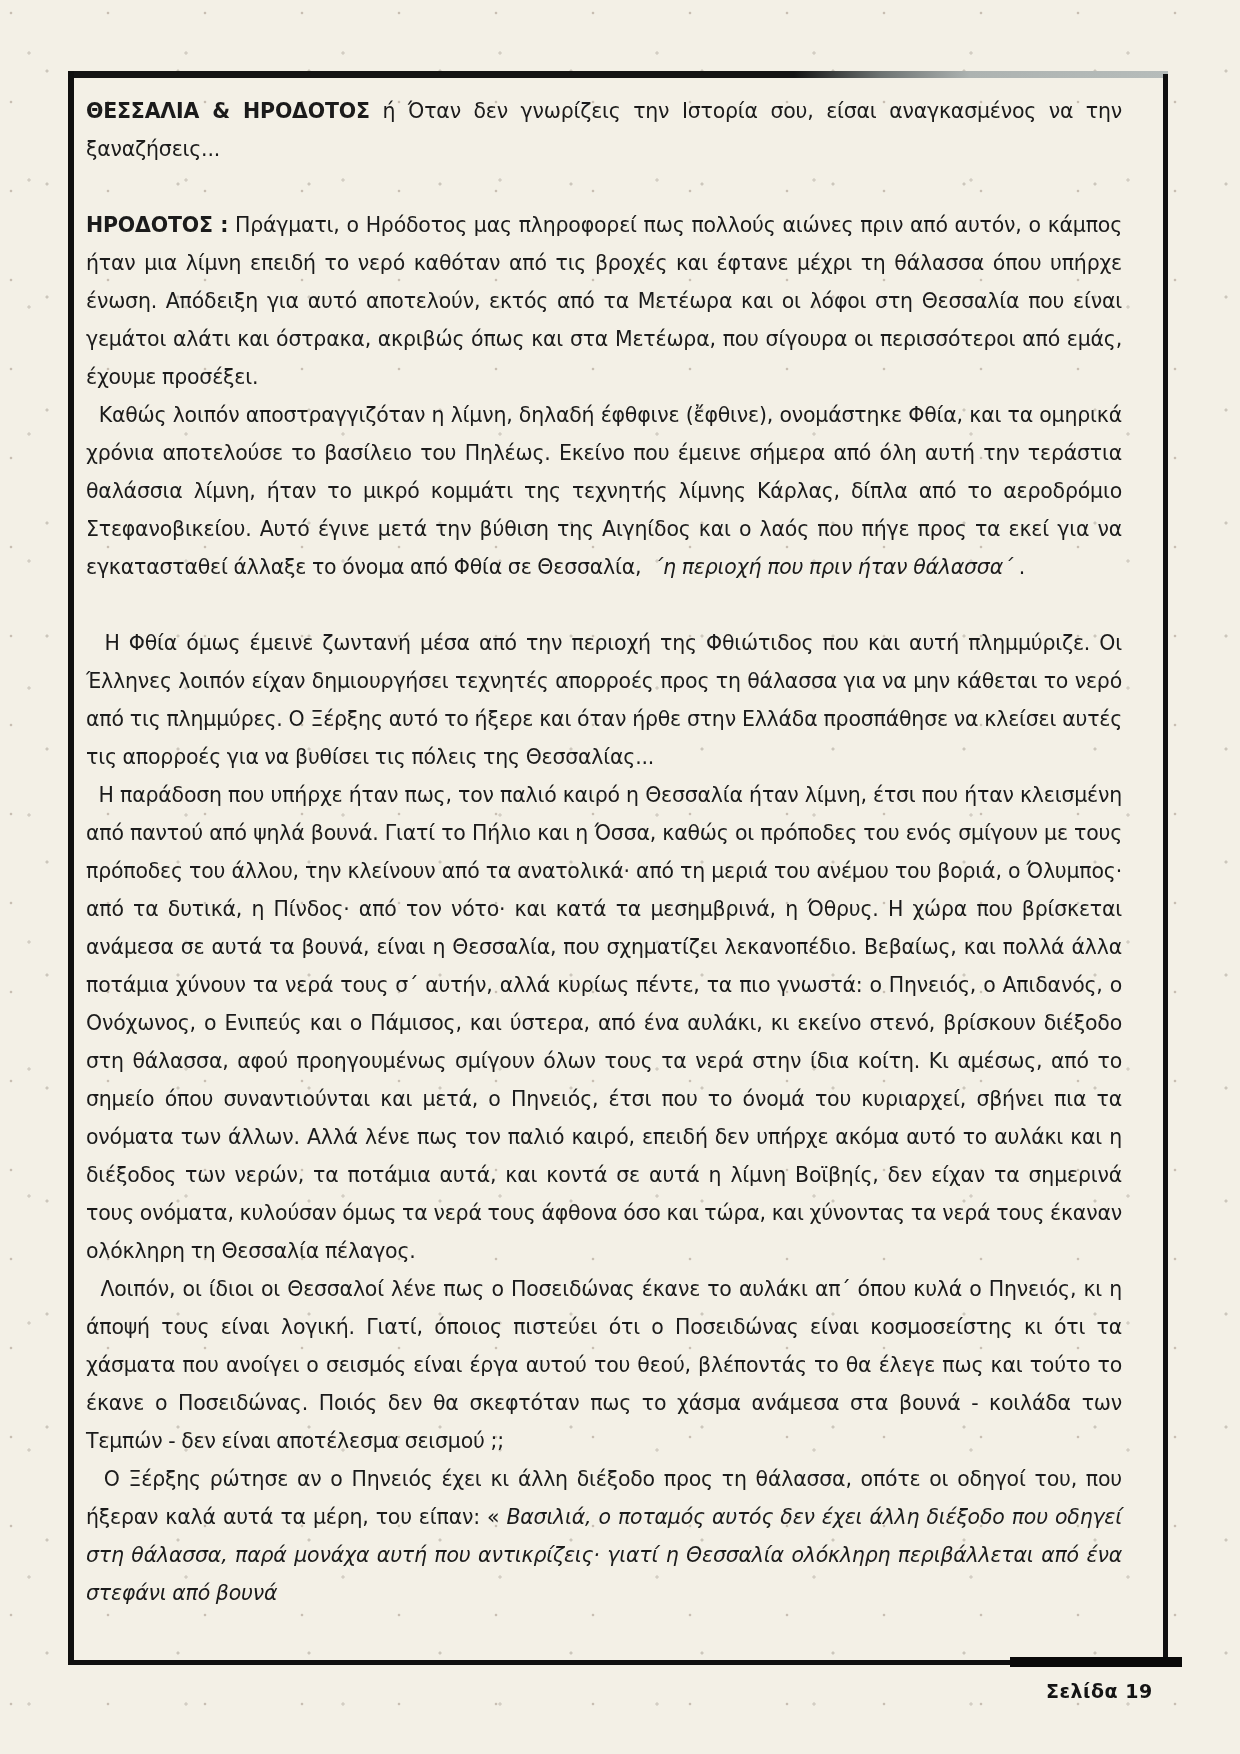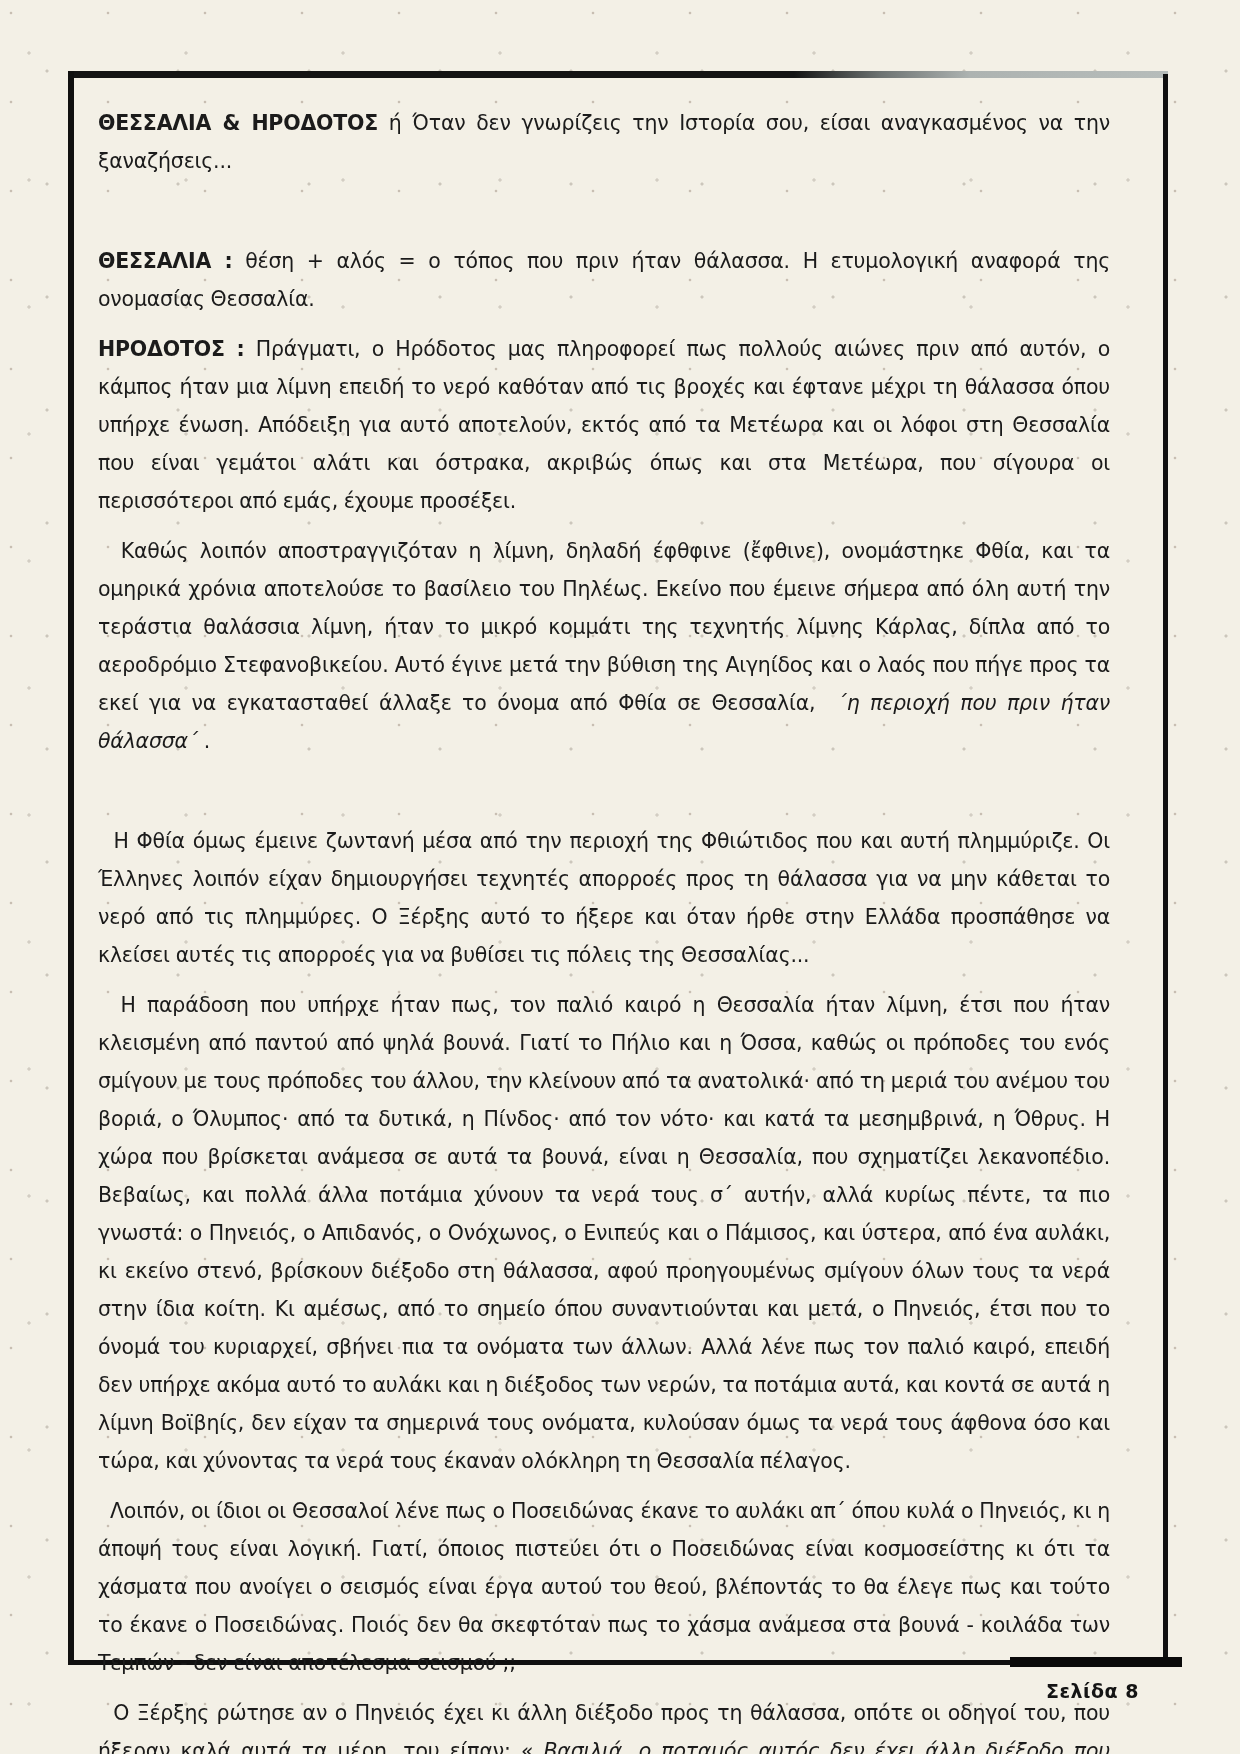--- a/index.html
+++ b/index.html
@@ -32,21 +32,21 @@
   .doc {
     position: absolute;
     left: 86px; top: 92px; width: 1036px;
     font-size: 20.5px;
     line-height: 38px;
     letter-spacing: -0.2px;
     word-spacing: -0.5px;
     color: #1b1b1b;
     text-align: justify;
   }
-  .doc p.para { margin: 12px; white-space: pre-wrap; }
+  .doc p.para { margin: 0; white-space: pre-wrap; }
   .doc b { font-weight: bold; }
   .doc i { }
   .gap { height: 38px; }
 
   .footer {
     position: absolute;
     left: 1046px; top: 1680px;
     font-weight: bold;
     font-size: 19px;
     color: #141414;
@@ -61,33 +61,32 @@
 <div class="frame-right"></div>
 <div class="frame-bottom"></div>
 <div class="frame-bottom-thick"></div>
 
 <div class="doc">
 
   <p class="para"><b>ΘΕΣΣΑΛΙΑ &amp; ΗΡΟΔΟΤΟΣ</b><span> ή Όταν δεν γνωρίζεις την Ιστορία σου, είσαι αναγκασμένος να την ξαναζήσεις...</span></p>
 
   <div class="gap"></div>
 
-  <p class="para"><b>ΘΕΣΣΑΛΙΑ :</b><span> θέση + αλός = ο τόπος που πριν ήταν θάλασσα. Η ετυμολογική αναφορά της ονομασίας Θεσσαλία.</span></p>
 
 
 
   <p class="para"><b>ΗΡΟΔΟΤΟΣ :</b><span> Πράγματι, ο Ηρόδοτος μας πληροφορεί πως πολλούς αιώνες πριν από αυτόν, ο κάμπος ήταν μια λίμνη επειδή το νερό καθόταν από τις βροχές και έφτανε μέχρι τη θάλασσα όπου υπήρχε ένωση. Απόδειξη για αυτό αποτελούν, εκτός από τα Μετέωρα και οι λόφοι στη Θεσσαλία που είναι γεμάτοι αλάτι και όστρακα, ακριβώς όπως και στα Μετέωρα, που σίγουρα οι περισσότεροι από εμάς, έχουμε προσέξει.</span></p>
 
   <p class="para"><span>  Καθώς λοιπόν αποστραγγιζόταν η λίμνη, δηλαδή έφθφινε (ἔφθινε), ονομάστηκε Φθία, και τα ομηρικά χρόνια αποτελούσε το βασίλειο του Πηλέως. Εκείνο που έμεινε σήμερα από όλη αυτή την τεράστια θαλάσσια λίμνη, ήταν το μικρό κομμάτι της τεχνητής λίμνης Κάρλας, δίπλα από το αεροδρόμιο Στεφανοβικείου. Αυτό έγινε μετά την βύθιση της Αιγηίδος και ο λαός που πήγε προς τα εκεί για να εγκατασταθεί άλλαξε το όνομα από Φθία σε Θεσσαλία,  </span><i>΄η περιοχή που πριν ήταν θάλασσα΄</i><span> .</span></p>
 
   <div class="gap"></div>
 
   <p class="para">  Η Φθία όμως έμεινε ζωντανή μέσα από την περιοχή της Φθιώτιδος που και αυτή πλημμύριζε. Οι Έλληνες λοιπόν είχαν δημιουργήσει τεχνητές απορροές προς τη θάλασσα για να μην κάθεται το νερό από τις πλημμύρες. Ο Ξέρξης αυτό το ήξερε και όταν ήρθε στην Ελλάδα προσπάθησε να κλείσει αυτές τις απορροές για να βυθίσει τις πόλεις της Θεσσαλίας...</p>
 
   <p class="para">  Η παράδοση που υπήρχε ήταν πως, τον παλιό καιρό η Θεσσαλία ήταν λίμνη, έτσι που ήταν κλεισμένη από παντού από ψηλά βουνά. Γιατί το Πήλιο και η Όσσα, καθώς οι πρόποδες του ενός σμίγουν με τους πρόποδες του άλλου, την κλείνουν από τα ανατολικά· από τη μεριά του ανέμου του βοριά, ο Όλυμπος· από τα δυτικά, η Πίνδος· από τον νότο· και κατά τα μεσημβρινά, η Όθρυς. Η χώρα που βρίσκεται ανάμεσα σε αυτά τα βουνά, είναι η Θεσσαλία, που σχηματίζει λεκανοπέδιο. Βεβαίως, και πολλά άλλα ποτάμια χύνουν τα νερά τους σ΄ αυτήν, αλλά κυρίως πέντε, τα πιο γνωστά: ο Πηνειός, ο Απιδανός, ο Ονόχωνος, ο Ενιπεύς και ο Πάμισος, και ύστερα, από ένα αυλάκι, κι εκείνο στενό, βρίσκουν διέξοδο στη θάλασσα, αφού προηγουμένως σμίγουν όλων τους τα νερά στην ίδια κοίτη. Κι αμέσως, από το σημείο όπου συναντιούνται και μετά, ο Πηνειός, έτσι που το όνομά του κυριαρχεί, σβήνει πια τα ονόματα των άλλων. Αλλά λένε πως τον παλιό καιρό, επειδή δεν υπήρχε ακόμα αυτό το αυλάκι και η διέξοδος των νερών, τα ποτάμια αυτά, και κοντά σε αυτά η λίμνη Βοϊβηίς, δεν είχαν τα σημερινά τους ονόματα, κυλούσαν όμως τα νερά τους άφθονα όσο και τώρα, και χύνοντας τα νερά τους έκαναν ολόκληρη τη Θεσσαλία πέλαγος.</p>
 
   <p class="para">  Λοιπόν, οι ίδιοι οι Θεσσαλοί λένε πως ο Ποσειδώνας έκανε το αυλάκι απ΄ όπου κυλά ο Πηνειός, κι η άποψή τους είναι λογική. Γιατί, όποιος πιστεύει ότι ο Ποσειδώνας είναι κοσμοσείστης κι ότι τα χάσματα που ανοίγει ο σεισμός είναι έργα αυτού του θεού, βλέποντάς το θα έλεγε πως και τούτο το έκανε ο Ποσειδώνας. Ποιός δεν θα σκεφτόταν πως το χάσμα ανάμεσα στα βουνά - κοιλάδα των Τεμπών - δεν είναι αποτέλεσμα σεισμού ;;</p>
 
   <p class="para"><span>  Ο Ξέρξης ρώτησε αν ο Πηνειός έχει κι άλλη διέξοδο προς τη θάλασσα, οπότε οι οδηγοί του, που ήξεραν καλά αυτά τα μέρη, του είπαν: « </span><i>Βασιλιά, ο ποταμός αυτός δεν έχει άλλη διέξοδο που οδηγεί στη θάλασσα, παρά μονάχα αυτή που αντικρίζεις· γιατί η Θεσσαλία ολόκληρη περιβάλλεται από ένα στεφάνι από βουνά</i></p>
 
 </div>
 
-<div class="footer">Σελίδα 8</div>
+<div class="footer">Σελίδα 19</div>
 
 </body></html>

